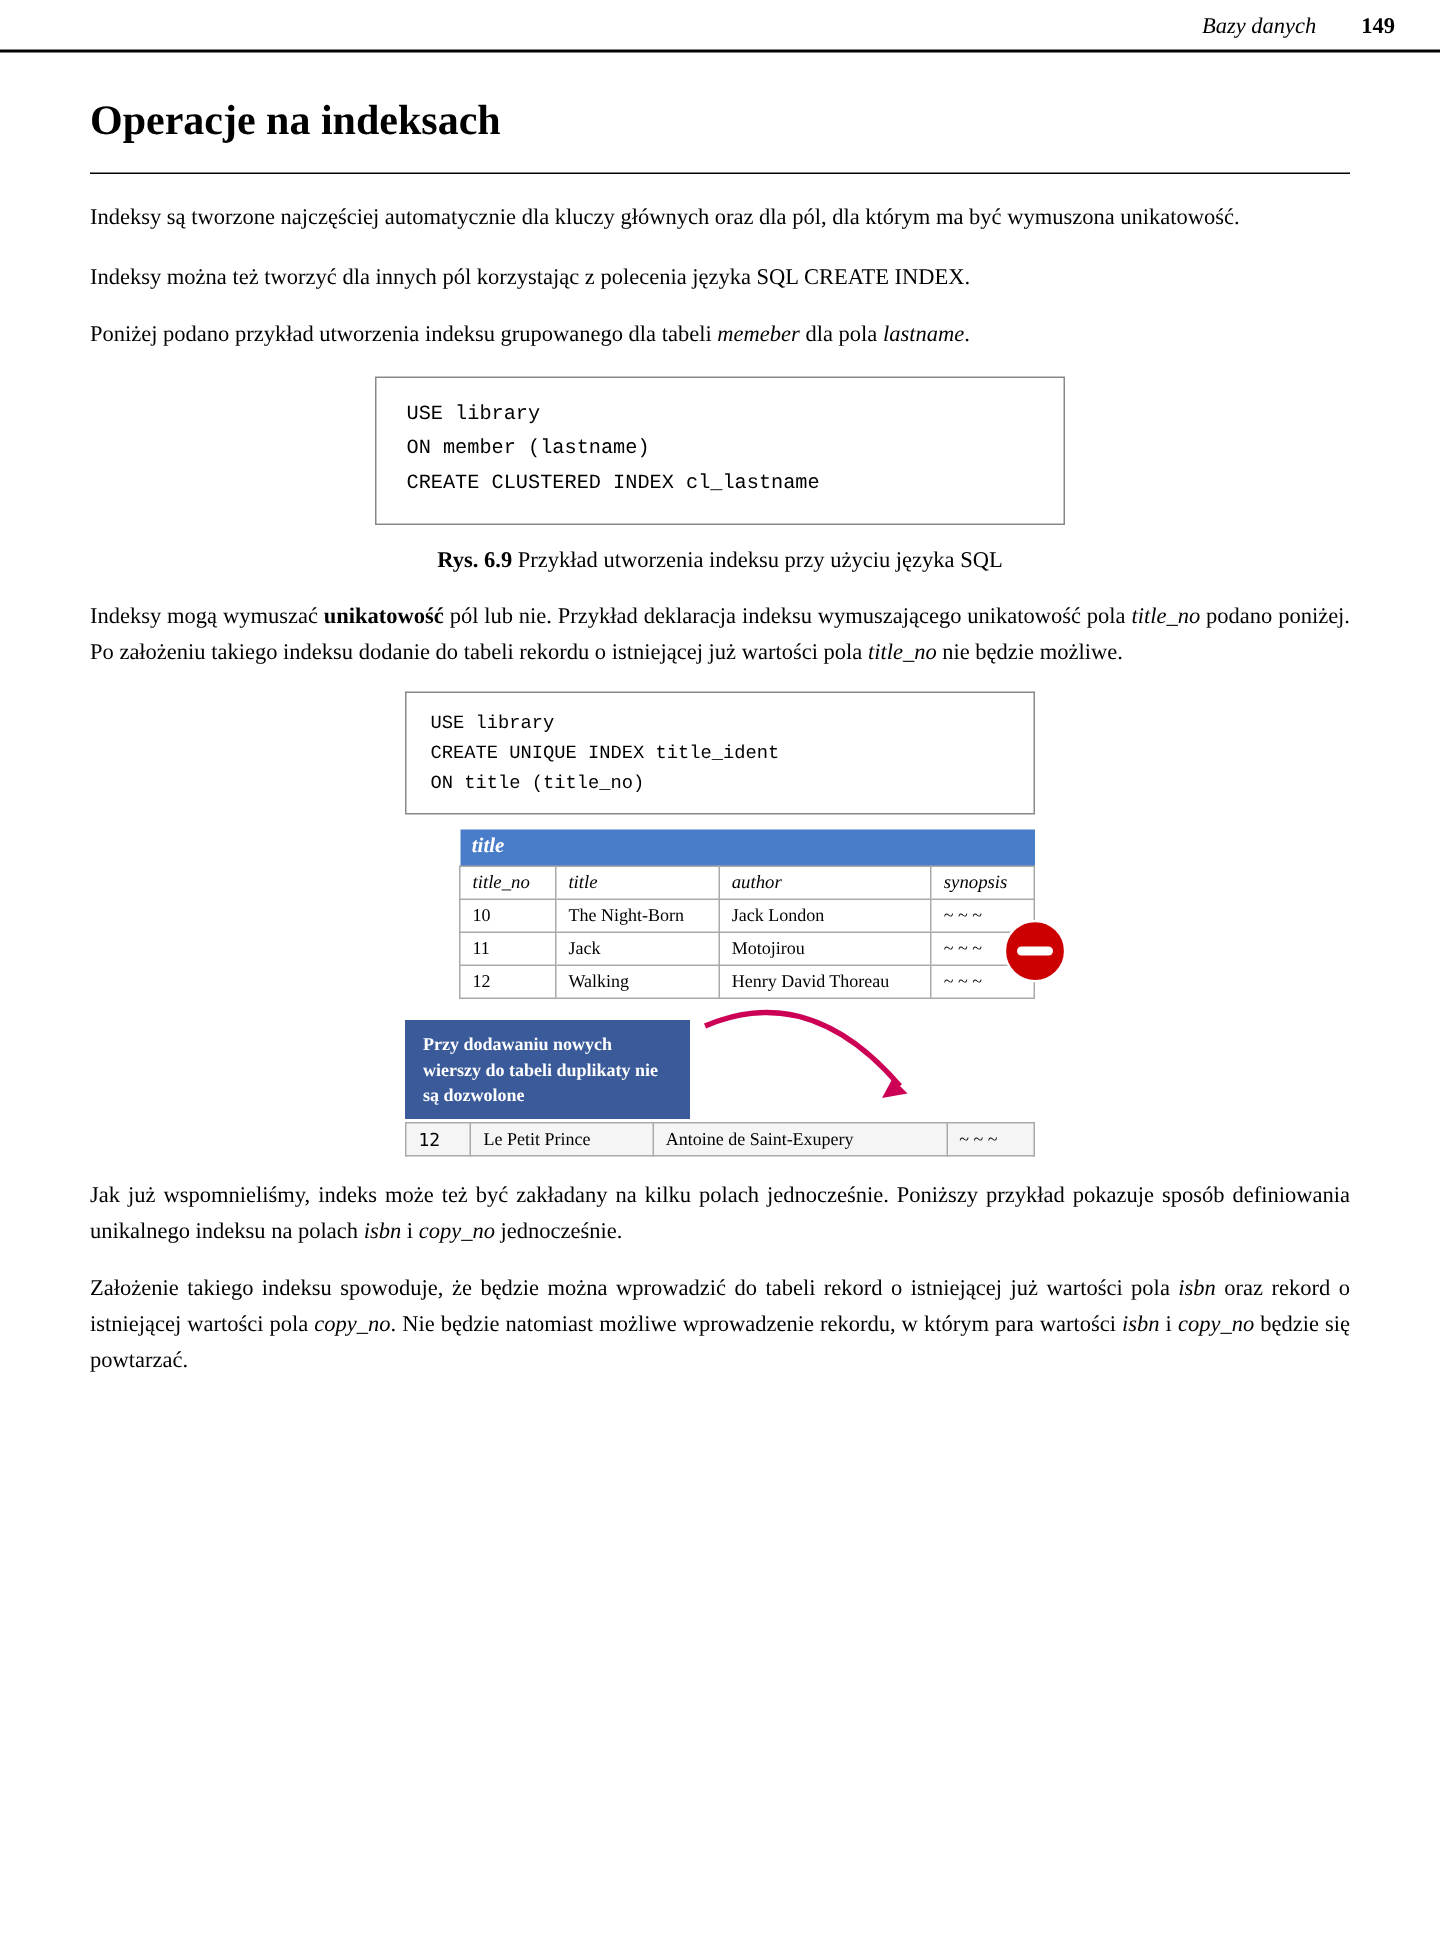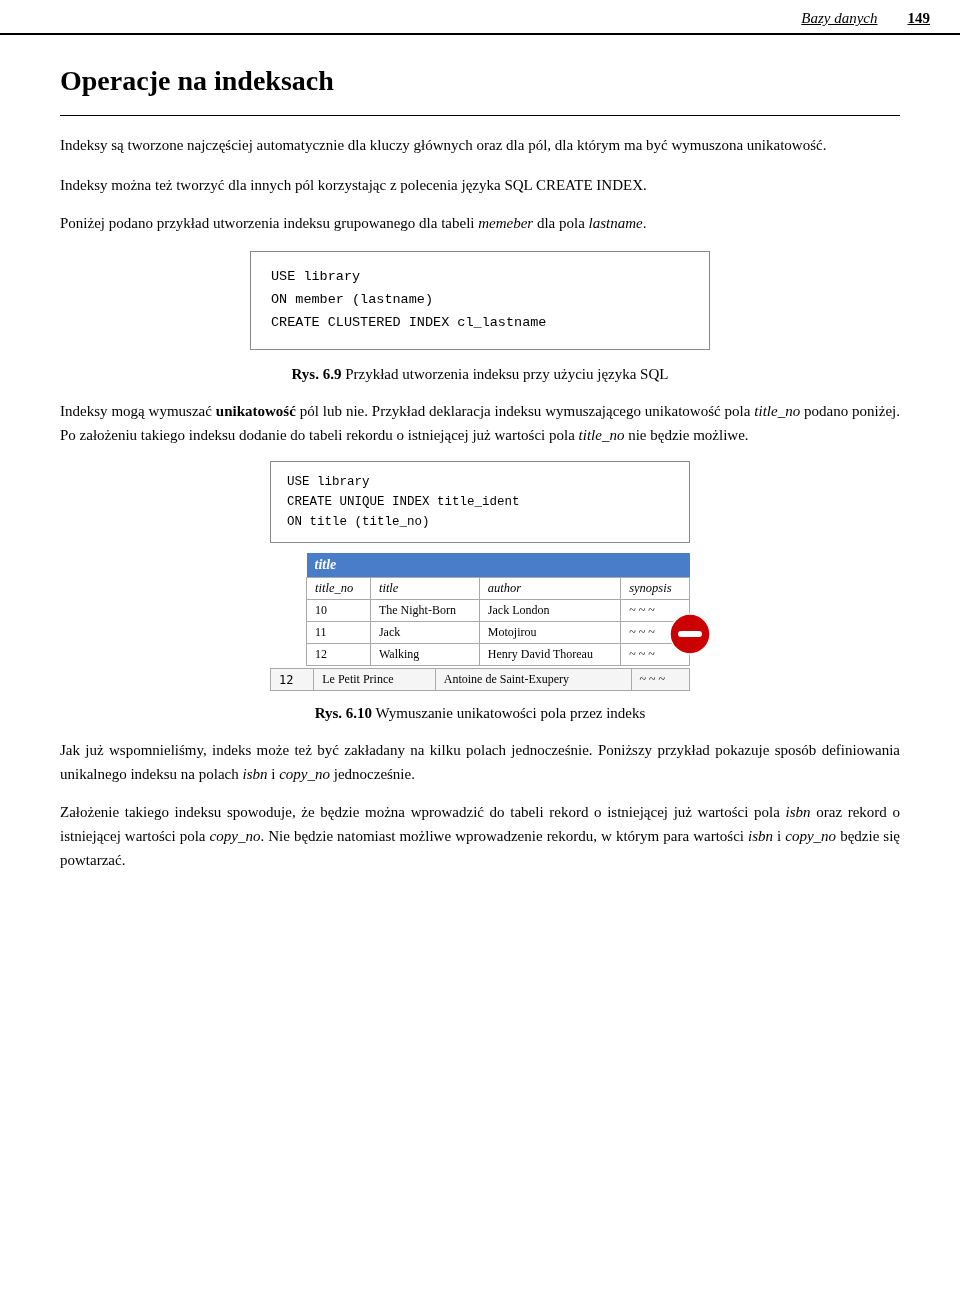--- a/index.html
+++ b/index.html
@@ -13,21 +13,20 @@
       position: relative;
     }
 
     .page-header {
       display: flex;
       justify-content: flex-end;
       align-items: flex-start;
       padding: 10px 30px 6px 30px;
       border-bottom: 2px solid #000;
       margin-bottom: 0;
-      text-decoration: underline;
     }
 
     .page-header-title {
       font-size: 15px;
       font-style: italic;
       margin-right: 30px;
     }
 
     .page-header-number {
       font-size: 15px;
@@ -260,41 +259,46 @@
           </tr>
         </tbody>
       </table>
 
       <svg class="no-entry-icon" viewBox="0 0 44 44" xmlns="http://www.w3.org/2000/svg">
         <circle cx="22" cy="22" r="20" fill="#cc0000" stroke="#fff" stroke-width="1.5"></circle>
         <rect x="10" y="19" width="24" height="6" rx="3" fill="#fff"></rect>
       </svg>
     </div>
 
+    <div style="display:flex; align-items:flex-start; width:100%; margin-top:8px; position:relative;">
+      <div class="note-box">
+        <span>Przy dodawaniu nowych wierszy do tabeli duplikaty nie są dozwolone</span>
+      </div>
+
+      <svg width="160" height="80" viewBox="0 0 160 80" style="margin-left:0; margin-top:-10px;" xmlns="http://www.w3.org/2000/svg">
+        <path d="M 10 20 Q 80 -10 140 60" stroke="#cc0055" stroke-width="3.5" fill="none"></path>
+        <polygon points="135,55 145,65 128,68" fill="#cc0055"></polygon>
+      </svg>
+    </div>
 
     <div style="width:100%; margin-top:2px;">
       <table class="fig610-table">
         <tbody>
           <tr style="background:#f5f5f5;">
             <td style="font-family:monospace;">12</td>
             <td>Le Petit Prince</td>
             <td>Antoine de Saint-Exupery</td>
             <td>~ ~ ~</td>
           </tr>
         </tbody>
       </table>
     </div>
 
   </div>
 
-  <p class="figure-caption">
-    <strong>Rys. 6.10</strong>
-    <span> </span>
-    <span>Wymuszanie unikatowości pola przez indeks</span>
-  </p>
 
   <p class="body-text-justified">
     Jak już wspomnieliśmy, indeks może też być zakładany na kilku polach jednocześnie. Poniższy przykład pokazuje sposób definiowania unikalnego indeksu na polach <em>isbn</em> i <em>copy_no</em> jednocześnie.
   </p>
 
   <p class="body-text-justified">
     Założenie takiego indeksu spowoduje, że będzie można wprowadzić do tabeli rekord o istniejącej już wartości pola <em>isbn</em> oraz rekord o istniejącej wartości pola <em>copy_no</em>. Nie będzie natomiast możliwe wprowadzenie rekordu, w którym para wartości <em>isbn</em> i <em>copy_no</em> będzie się powtarzać.
   </p>
 
 </div>

